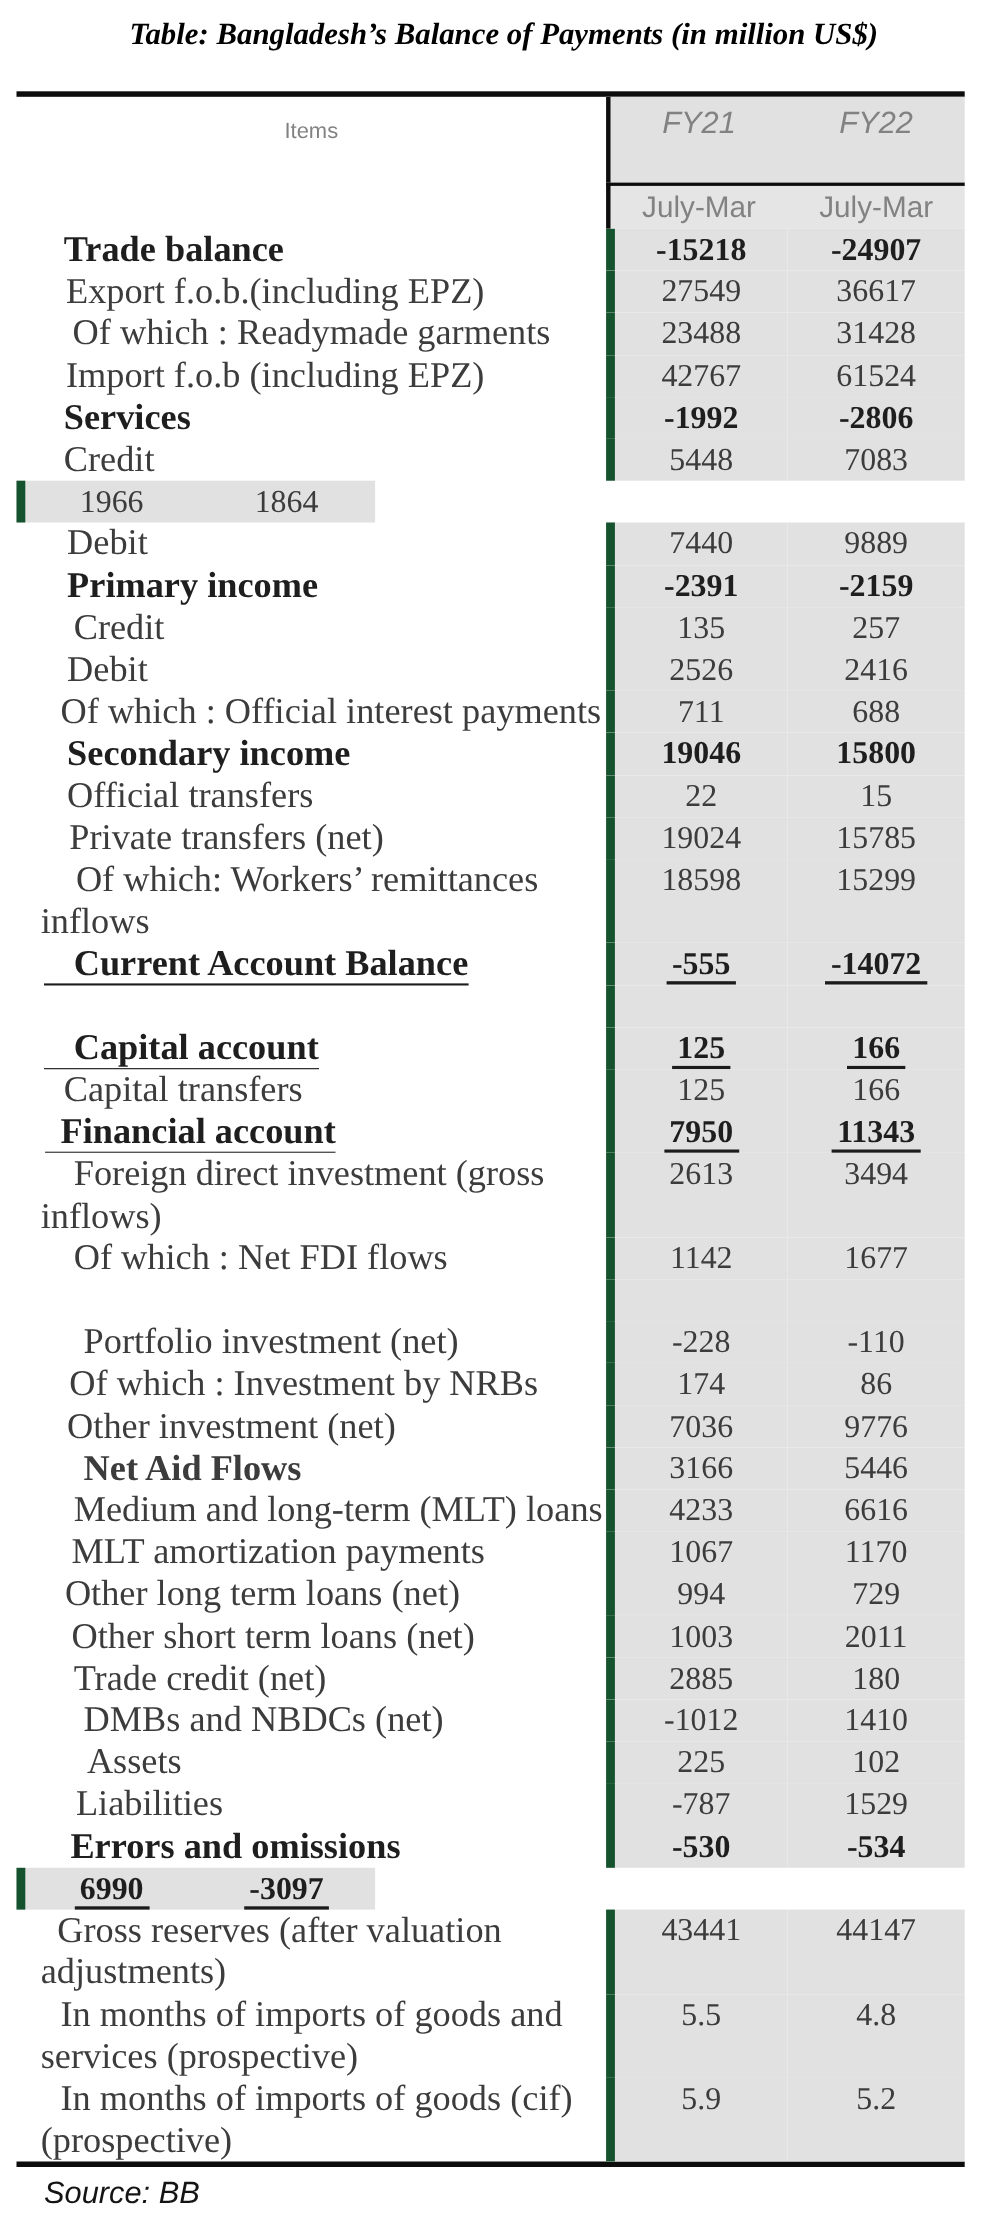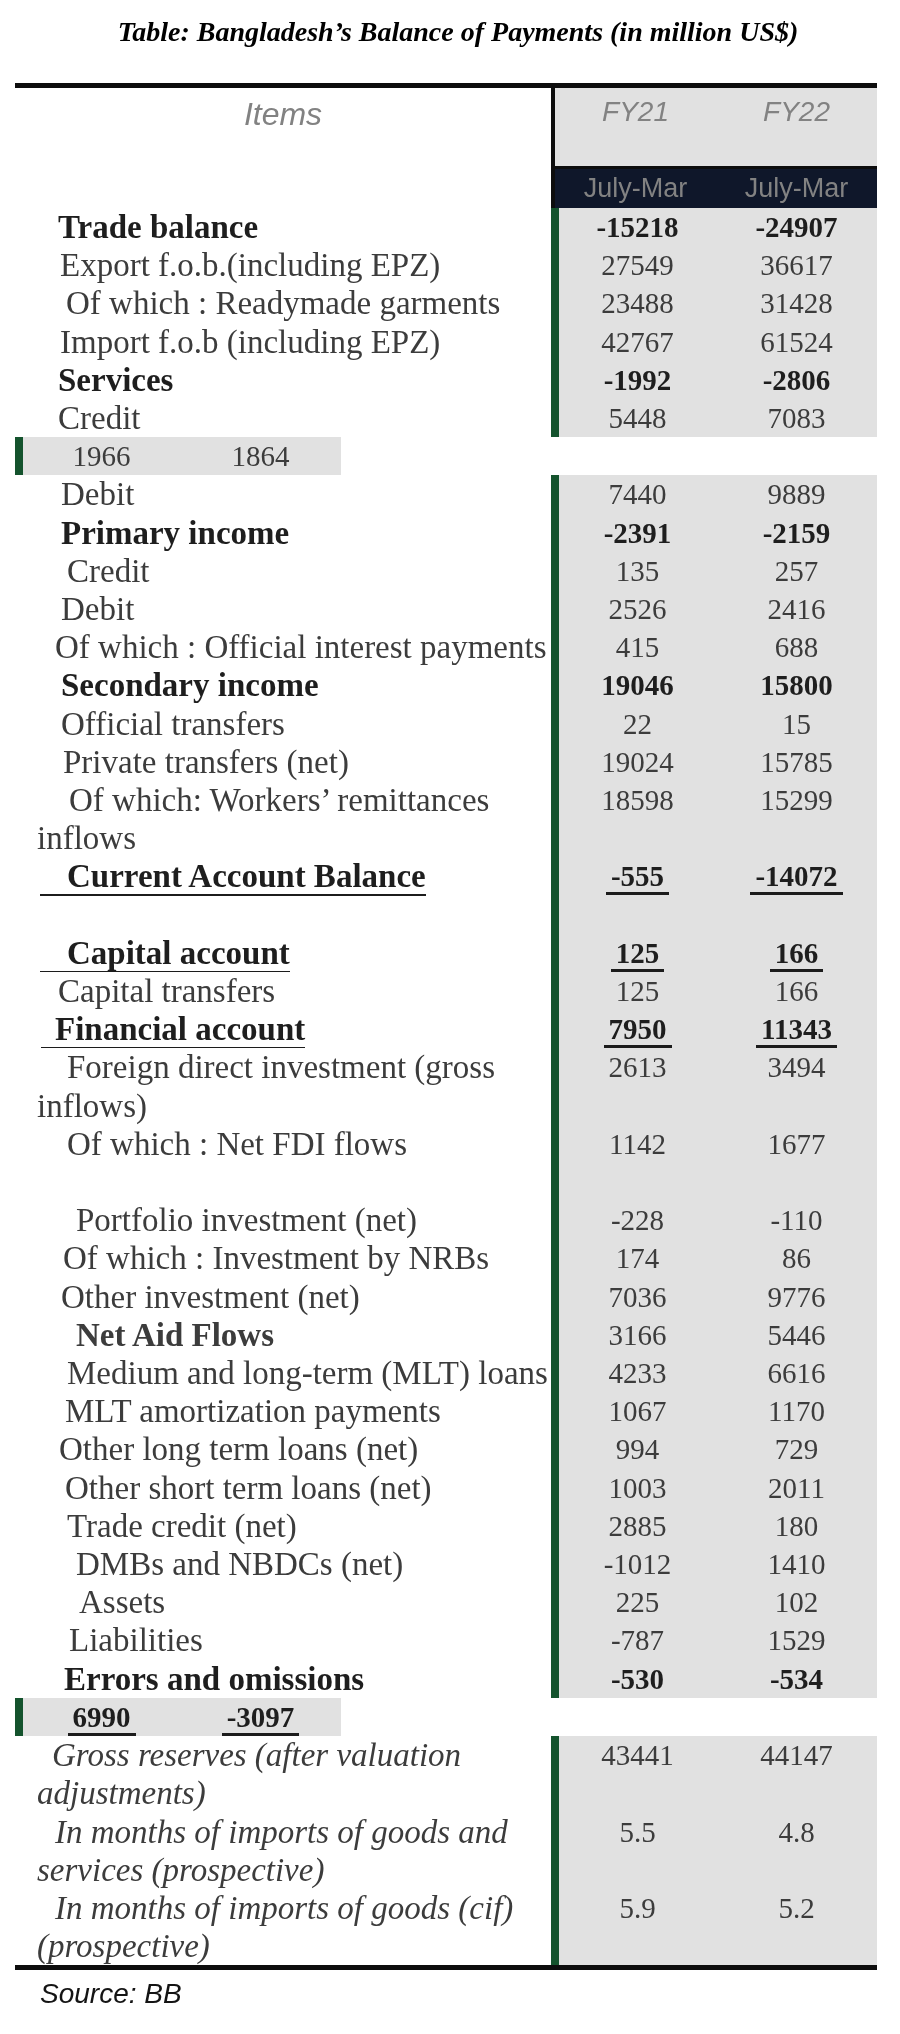--- a/index.html
+++ b/index.html
@@ -11,37 +11,37 @@
   .title {
     position:absolute; top:16px; left:27px; width:862px; text-align:center;
     font-family:"Liberation Serif","DejaVu Serif",serif;
     font-style:italic; font-weight:700; font-size:28px; color:#000000;
   }
   .bop-table { position:absolute; top:83px; left:15px; width:862px; }
   .rule-top, .rule-bottom { height:5px; background:#0d0d0d; }
   
   .hdr1 { display:flex; height:78px; }
   .items-head {
-    width:536px; text-align:center; padding-top:8px;
+    width:536px; text-align:center; padding-top:20px;
     font-family:"Liberation Sans","DejaVu Sans",sans-serif;
-    font-style:italic; font-size:32px; color:#828282;
+    font-size:20px; color:#828282;
   }
   .fy-block {
     width:326px; background:#e1e1e1; border-left:4px solid #0d0d0d; display:flex;
   }
   .fy-cell {
     width:161px; text-align:center; padding-top:8px;
     font-family:"Liberation Sans","DejaVu Sans",sans-serif;
     font-style:italic; font-size:28px; color:#828282;
   }
   
   .hdr2 { display:flex; height:42px; }
   .hdr2-spacer { width:536px; }
   .period-block {
-    width:326px; background:#0f172a; border-left:4px solid #0d0d0d;
+    width:326px; background:#e5e5e5; border-left:4px solid #0d0d0d;
     border-top:3px solid #0d0d0d; display:flex;
   }
   .period-cell {
     width:161px; text-align:center; line-height:39px;
     font-family:"Liberation Sans","DejaVu Sans",sans-serif;
     font-size:27px; color:#828282;
   }
   
   .tbody { width:862px; }
   .row { display:flex; min-height:38.2px; }
@@ -53,21 +53,21 @@
   .c-val {
     font-size:29px; line-height:38.2px; text-align:center;
     background:#e1e1e1; color:#3c3c3c;
   }
   .c-val.v1 { width:165px; border-left:8px solid #14532d; }
   .c-val.v2 { width:161px; }
   .row.bold .c-label, .row.bold .c-val { font-weight:700; color:#1e1e1e; }
   .row.underline .c-label, .row.underline .c-val { font-weight:700; color:#1e1e1e; }
   .row.underline .label-text { border-bottom:3px solid #1c1c1c; }
   .row.underline .val-text { border-bottom:3px solid #1c1c1c; padding:0 5px; }
-  .row.italic .c-label { font-style:italic; }
+  .row.italic .c-label { }
   .source {
     position:absolute; top:1978px; left:40px;
     font-family:"Liberation Sans","DejaVu Sans",sans-serif;
     font-style:italic; font-size:28px; color:#141414;
   }
 </style>
 </head>
 <body>
 
 <div class="page">
@@ -143,21 +143,21 @@
           <div class="c-val v1"><span class="val-text">135</span></div>
           <div class="c-val v2"><span class="val-text">257</span></div>
         </div>
         <div class="row">
           <div class="c-label" style="text-indent: 24px;"><span class="label-text">Debit</span></div>
           <div class="c-val v1"><span class="val-text">2526</span></div>
           <div class="c-val v2"><span class="val-text">2416</span></div>
         </div>
         <div class="row">
           <div class="c-label" style="text-indent: 18px;"><span class="label-text">Of which : Official interest payments</span></div>
-          <div class="c-val v1"><span class="val-text">415</span></div>
+          <div class="c-val v1"><span class="val-text">711</span></div>
           <div class="c-val v2"><span class="val-text">688</span></div>
         </div>
         <div class="row bold">
           <div class="c-label" style="text-indent: 24px;"><span class="label-text">Secondary income</span></div>
           <div class="c-val v1"><span class="val-text">19046</span></div>
           <div class="c-val v2"><span class="val-text">15800</span></div>
         </div>
         <div class="row">
           <div class="c-label" style="text-indent: 24px;"><span class="label-text">Official transfers</span></div>
           <div class="c-val v1"><span class="val-text">22</span></div>

